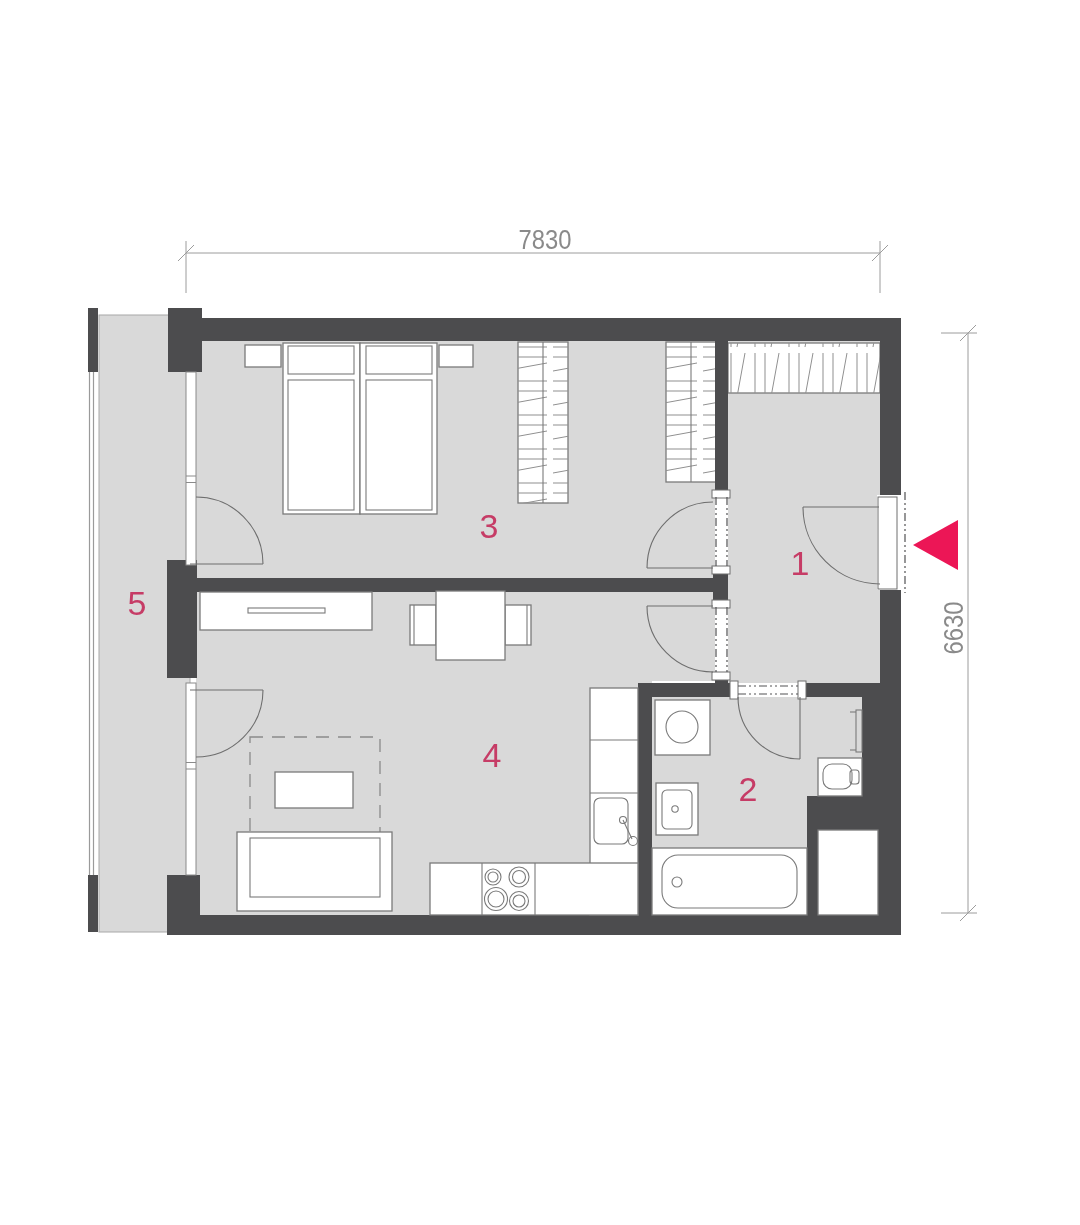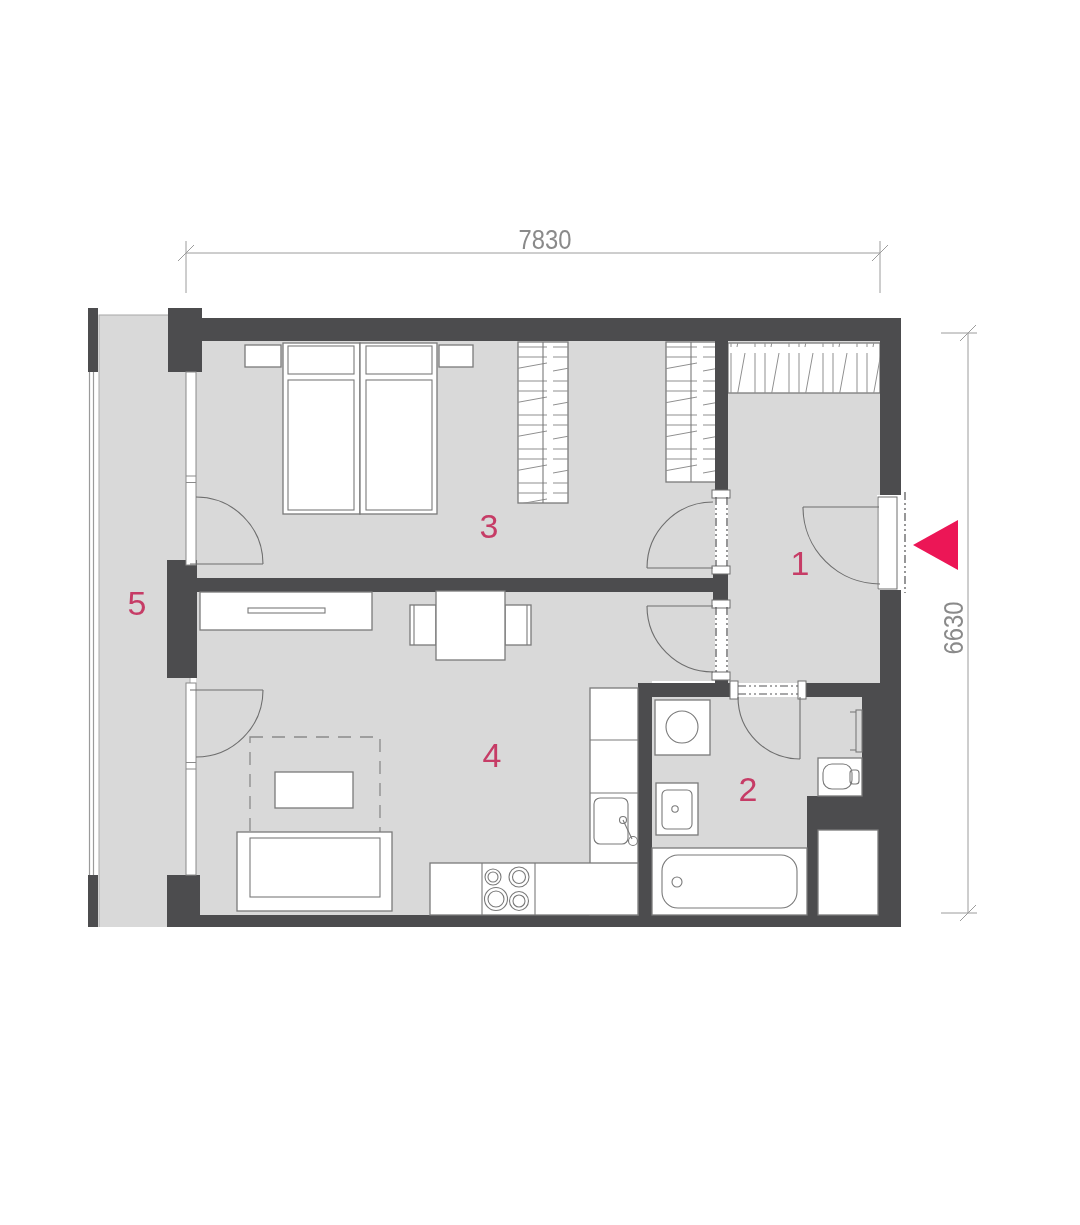--- a/index.html
+++ b/index.html
@@ -1,16 +1,16 @@
 <!DOCTYPE html>
 <html><head>
 <meta charset="utf-8">
 <style>
   html,body{margin:0;padding:0;background:#ffffff;}
-  .page{width:1080px;height:927px;background:#ffffff;position:relative;overflow:hidden;}
+  .page{width:1080px;height:1225px;background:#ffffff;position:relative;overflow:hidden;}
   svg{display:block;}
   .floor{fill:#d9d9d9;}
   .slab{fill:#d9d9d9;stroke:#a8a8a8;stroke-width:1;}
   .wall{fill:#4c4c4e;}
   .white{fill:#ffffff;}
   .furn{fill:#ffffff;stroke:#7a7a7a;stroke-width:1.3;}
   .furn-thin{fill:none;stroke:#7a7a7a;stroke-width:1.1;}
   .hline{stroke:#7a7a7a;stroke-width:1.1;fill:none;}
   .jamb{fill:#ffffff;stroke:#6e6e6e;stroke-width:1;}
   .arc{fill:none;stroke:#6e6e6e;stroke-width:1.1;}

